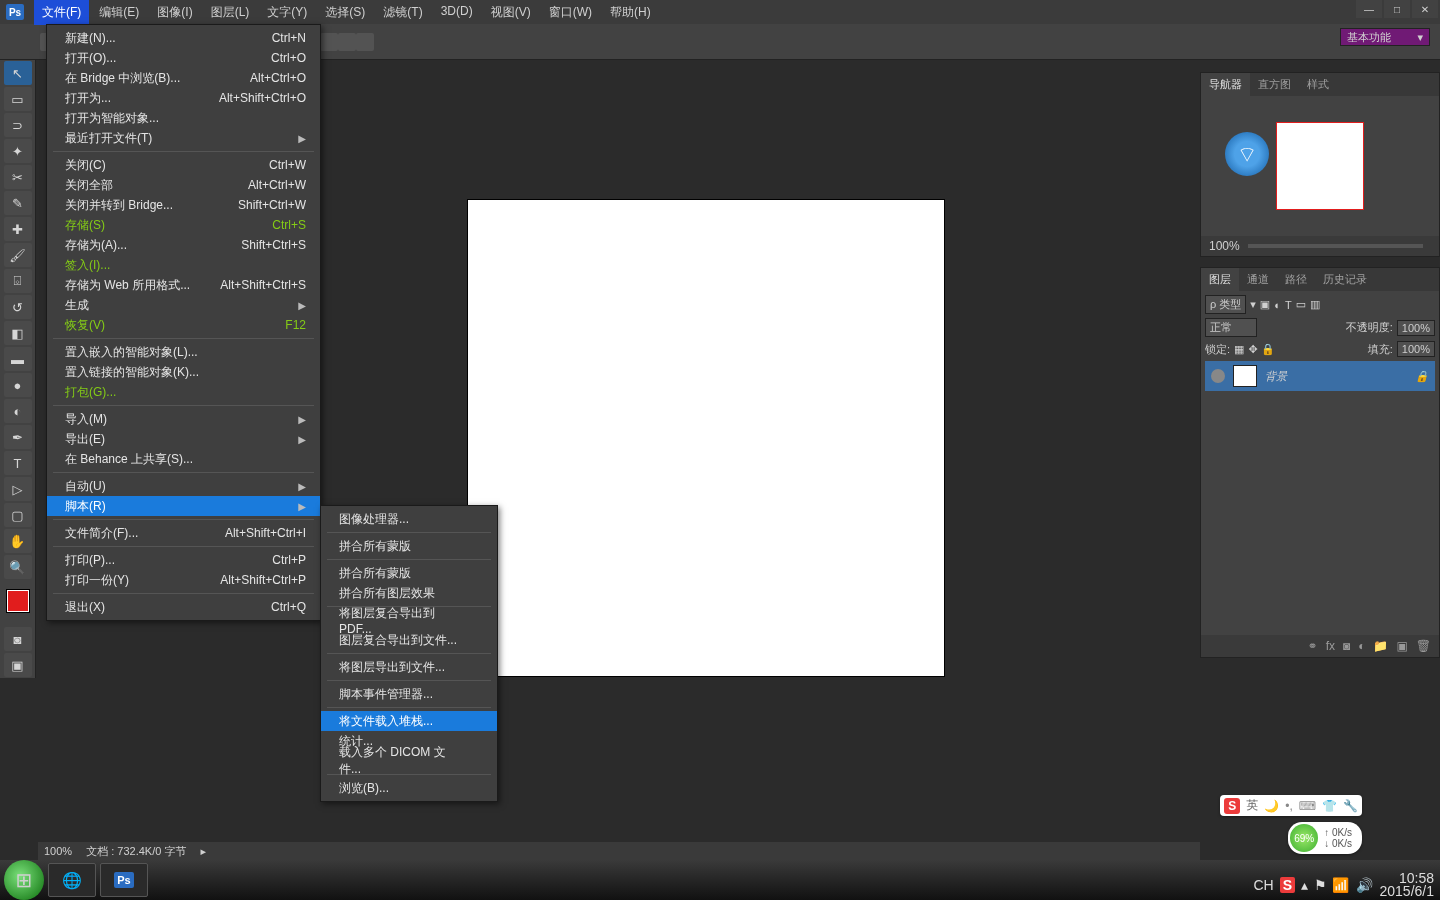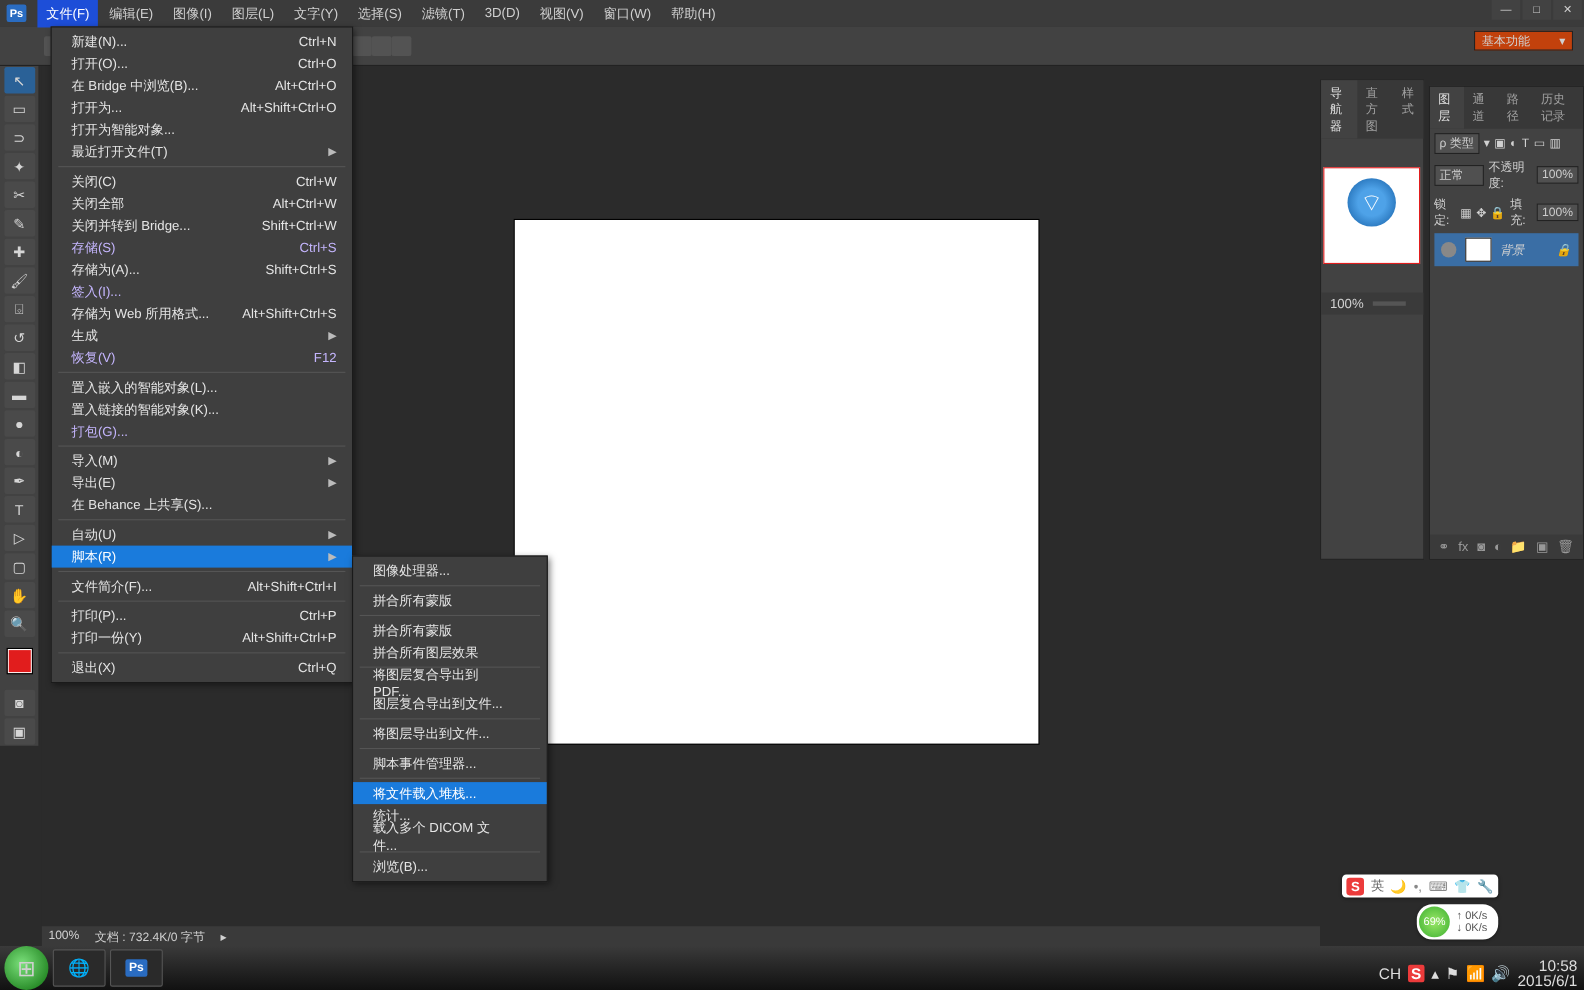--- a/index.html
+++ b/index.html
@@ -8,36 +8,36 @@
 .ps-logo { width: 18px; height: 16px; background: #2a6cc1; color: #fff; font-weight: bold; border-radius: 2px; display: flex; align-items: center; justify-content: center; font-size: 10px; margin-right: 10px; }
 .menus { display: flex; gap: 2px; }
 .menu-item { padding: 4px 8px; cursor: default; }
 .menu-item.active { background: #1d4ed8; color: #fff; }
 .wincontrols { position: absolute; right: 2px; top: 0; display: flex; gap: 2px; }
 .winbtn { width: 26px; height: 18px; background: #424242; display: flex; align-items: center; justify-content: center; font-size: 10px; }
 .optionsbar { height: 36px; background: #424242; border-bottom: 1px solid #222; display: flex; align-items: center; padding-left: 40px; }
 .opt-icon { width: 18px; height: 18px; background: #535353; border-radius: 2px; }
 .opt-sep { width: 1px; height: 24px; background: #555; }
 .opt-label { color: #c8c8c8; font-size: 11px; }
-.workspace-btn { position: absolute; right: 10px; top: 28px; width: 90px; height: 18px; background: #c2410c; border: 1px solid #222; font-size: 11px; display: flex; align-items: center; justify-content: space-between; padding: 0 6px; }
+.workspace-btn { position: absolute; right: 10px; top: 28px; width: 90px; height: 18px; background: #701a75; border: 1px solid #222; font-size: 11px; display: flex; align-items: center; justify-content: space-between; padding: 0 6px; }
 .toolbox { position: absolute; left: 0; top: 60px; width: 36px; background: #424242; display: flex; flex-direction: column; border-right: 1px solid #222; }
 .tool { width: 28px; height: 24px; margin: 1px auto; background: #4a4a4a; border-radius: 2px; display: flex; align-items: center; justify-content: center; font-size: 13px; color: #d6d6d6; }
 .tool.selected { background: #2a6197; }
 .color-swatch { width: 22px; height: 22px; margin: 4px auto; background: #e11d1d; border: 1px solid #fff; outline: 1px solid #000; }
 .canvas-wrap { position: absolute; left: 38px; top: 60px; right: 0; bottom: 40px; background: #2b2b2b; }
 .canvas { position: absolute; left: 430px; top: 140px; width: 476px; height: 476px; background: #fff; box-shadow: 0 0 0 1px #000; }
 .scrollbar-h { position: absolute; left: 38px; bottom: 40px; right: 240px; height: 18px; background: #3a3a3a; display: flex; align-items: center; padding-left: 6px; font-size: 11px; gap: 14px; }
 .dropdown { position: absolute; left: 46px; top: 24px; width: 275px; background: #3f3f3f; border: 1px solid #1a1a1a; box-shadow: 2px 2px 6px rgba(0,0,0,.5); z-index: 100; padding: 3px 0; }
 .dd-item { height: 20px; padding: 0 14px 0 18px; display: flex; align-items: center; justify-content: space-between; color: #e5e5e5; font-size: 12px; cursor: default; gap: 25px; }
-.dd-item.disabled { color: #c4b5fd; }
+.dd-item.disabled { color: #84cc16; }
 .dd-item.hover { background: #1a7bdc; color: #fff; }
 .dd-sep { height: 1px; background: #555; margin: 3px 6px; }
 .dd-arrow { font-size: 10px; color: #bbb; }
 .submenu { position: absolute; left: 320px; top: 505px; width: 178px; background: #3f3f3f; border: 1px solid #1a1a1a; box-shadow: 2px 2px 6px rgba(0,0,0,.5); z-index: 101; padding: 3px 0; }
-.right-panels { position: absolute; right: 0; top: 72px; width: 240px; display: flex; flex-direction: row; gap: 4px; }
+.right-panels { position: absolute; right: 0; top: 72px; width: 240px; display: flex; flex-direction: column; gap: 4px; }
 .panel { background: #424242; border: 1px solid #222; }
 .panel-tabs { display: flex; background: #383838; }
 .ptab { padding: 4px 8px; font-size: 11px; color: #a0a0a0; }
 .ptab.active { background: #424242; color: #e0e0e0; }
 .navigator-body { height: 140px; display: flex; align-items: center; justify-content: center; position: relative; }
 .nav-thumb { width: 88px; height: 88px; background: #fff; border: 1px solid #e11d1d; }
 .wifi-icon { position: absolute; left: 24px; top: 36px; width: 44px; height: 44px; border-radius: 50%; background: radial-gradient(circle,#4ea2e8 40%,#1059a0 100%); display:flex;align-items:center;justify-content:center;font-size:22px;color:#fff;}
 .nav-zoom { height: 20px; display: flex; align-items: center; padding: 0 8px; background: #3a3a3a; }
 .layers-body { padding: 4px; }
 .layer-controls { display: flex; gap: 4px; margin-bottom: 4px; align-items: center; font-size: 11px; }

